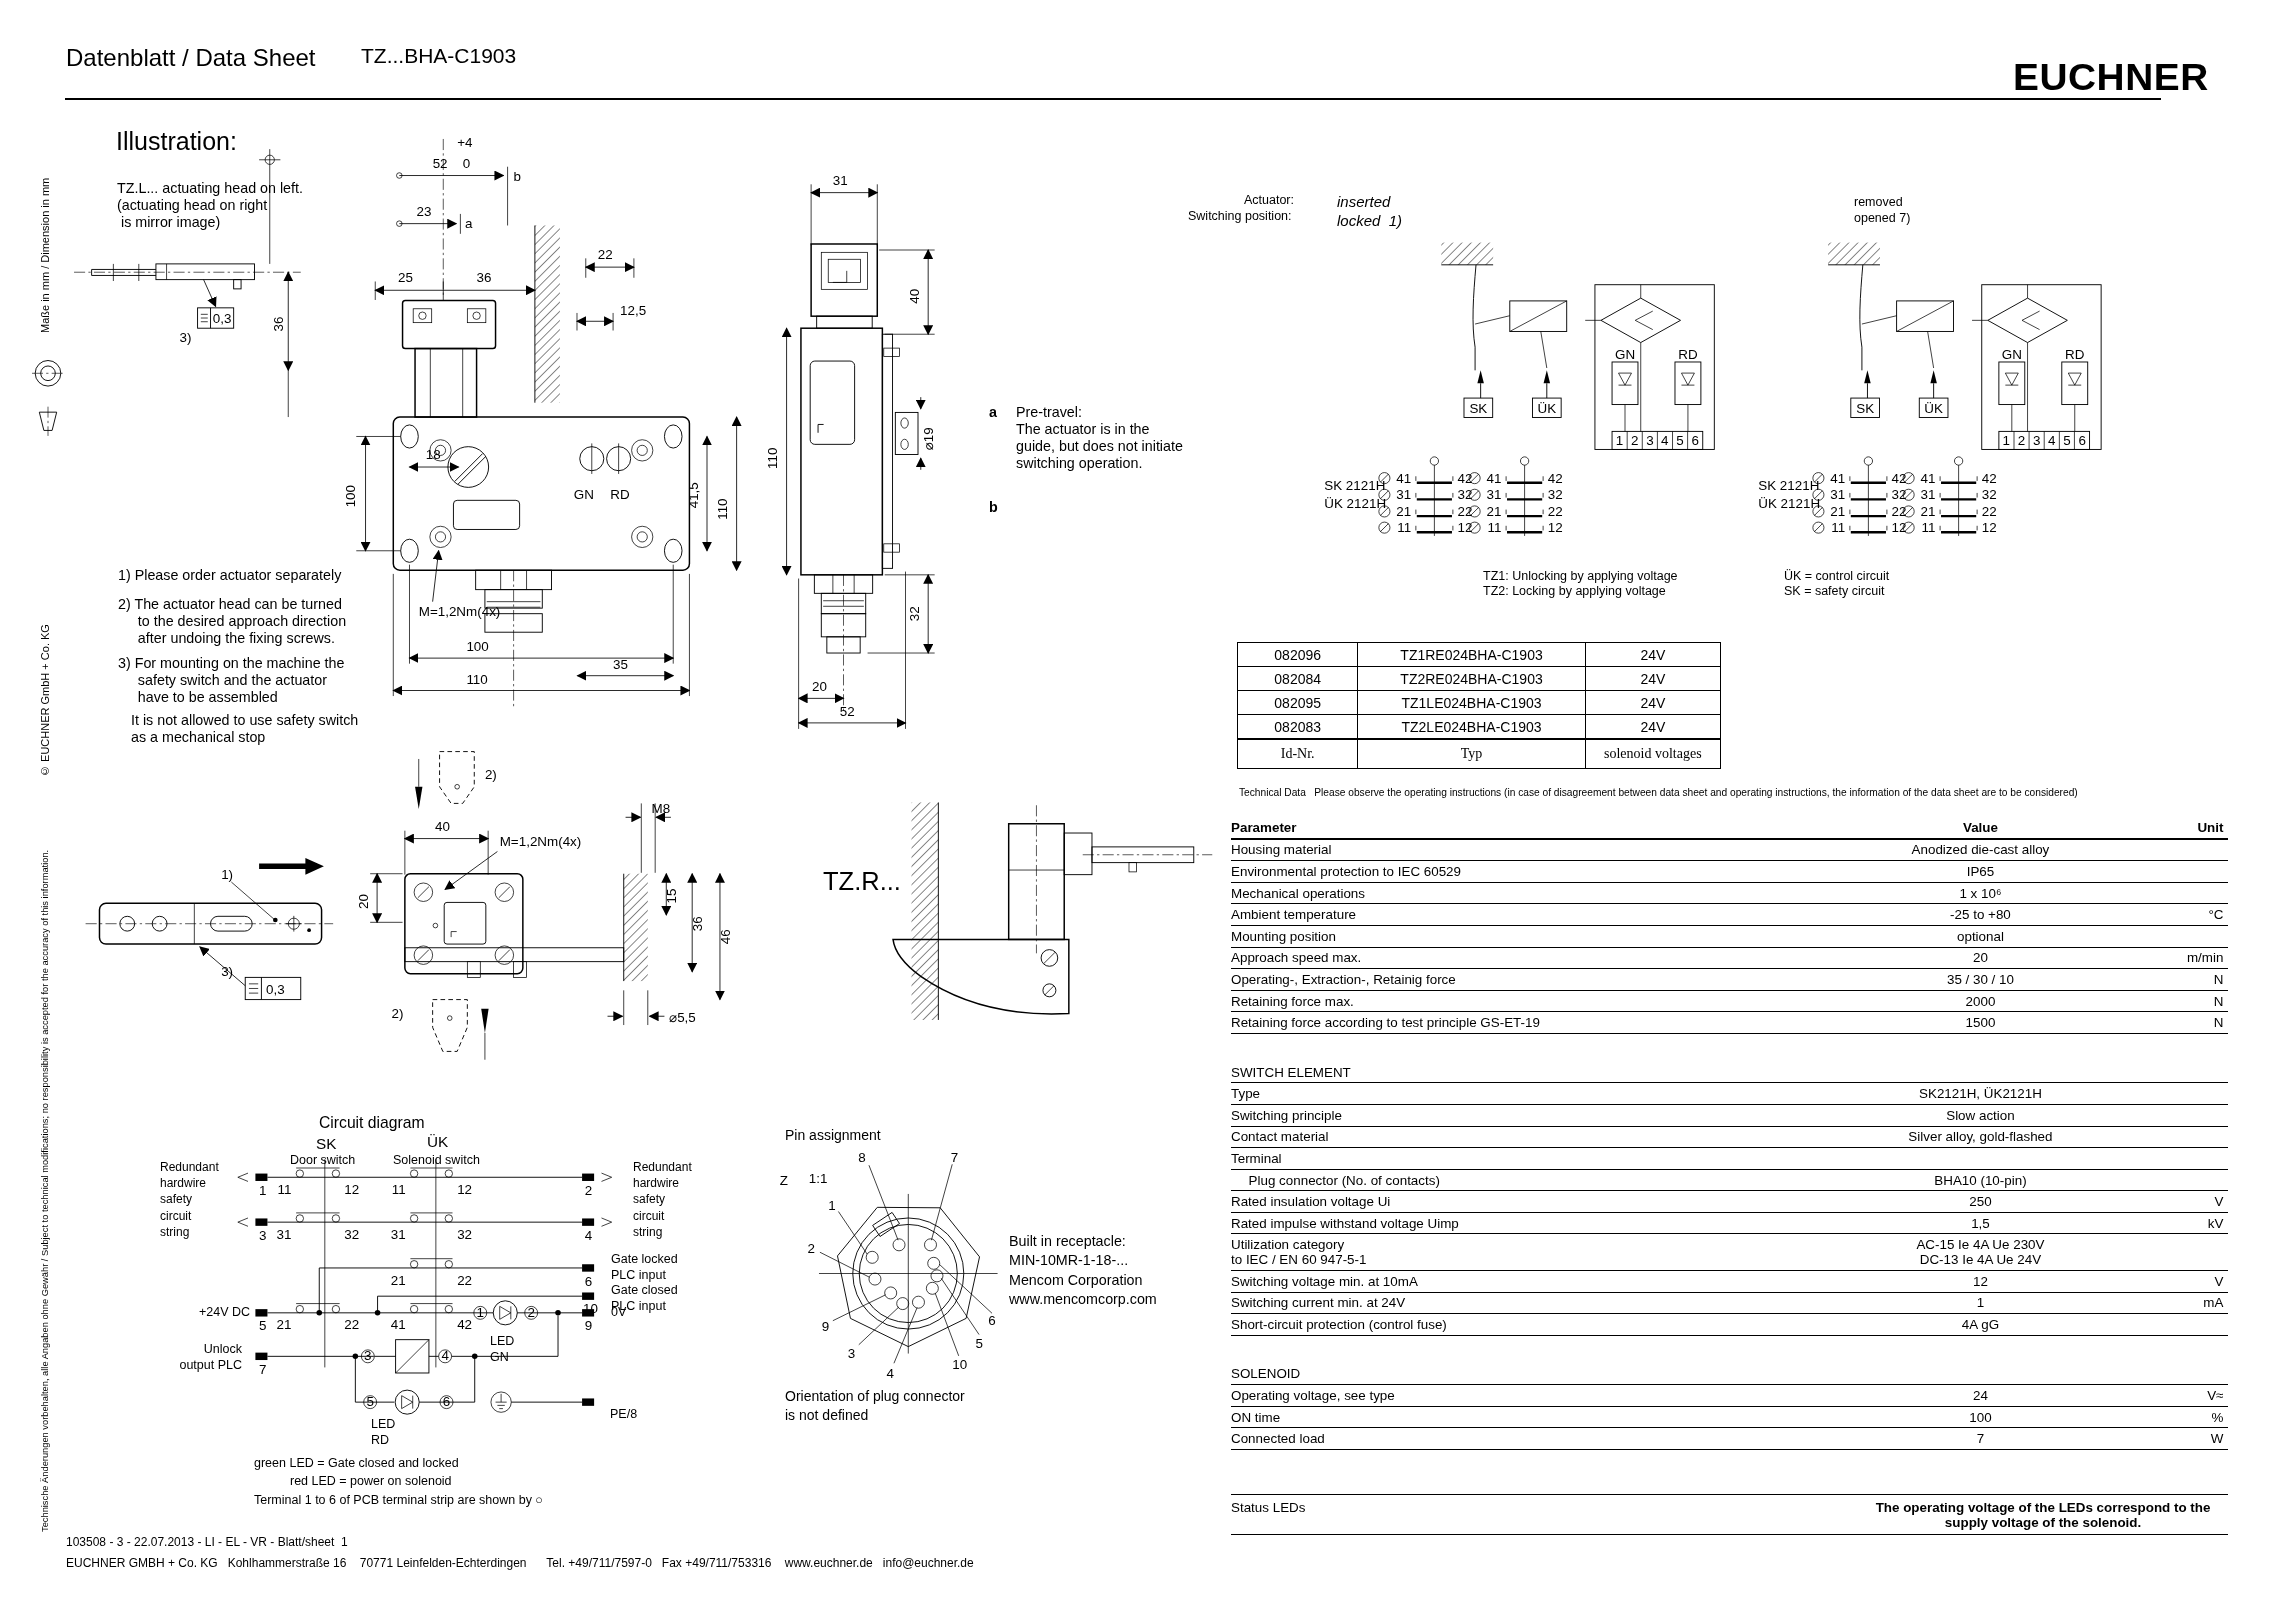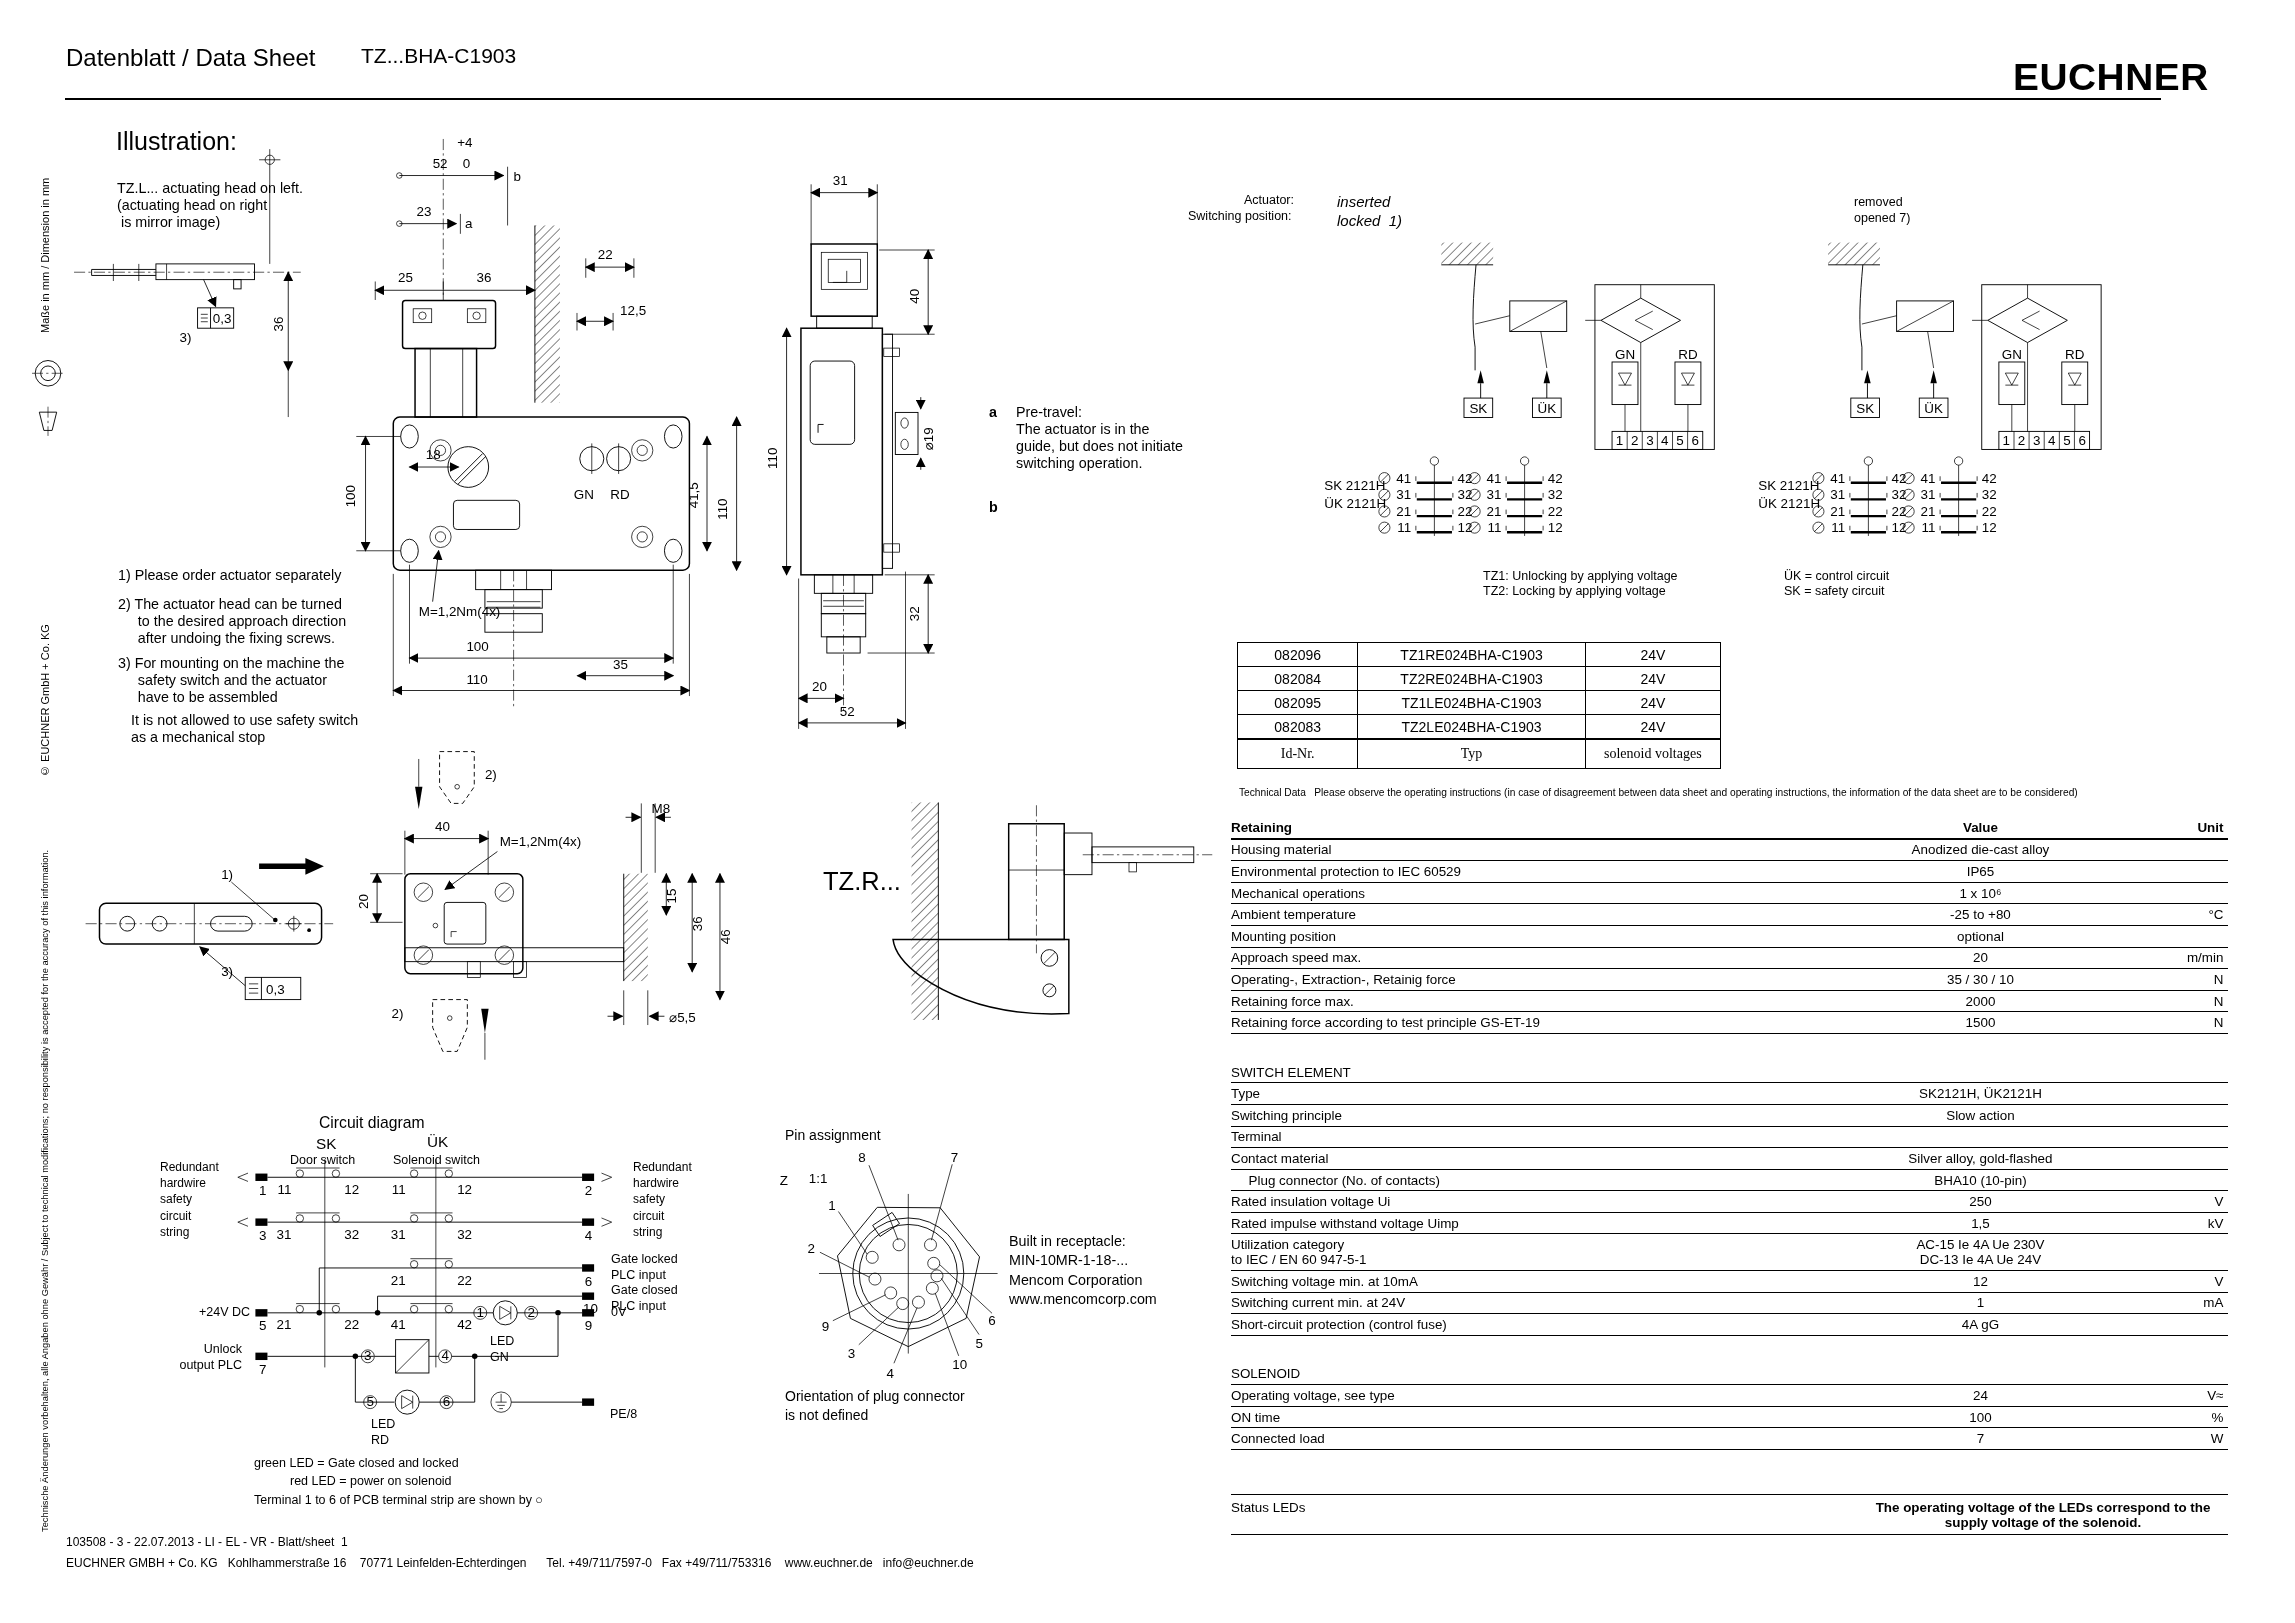--- a/index.html
+++ b/index.html
@@ -530,21 +530,21 @@
       <td>solenoid voltages</td>
     </tr>
   </tbody>
     </table>
 
   <div class="d pre" style="left:1239px;top:787px;font-size:10.2px;">Technical Data   Please observe the operating instructions (in case of disagreement between data sheet and operating instructions, the information of the data sheet are to be considered)</div>
 
   <table class="tech">
     <tbody>
         <tr class="h">
-      <td class="p">Retaining</td>
+      <td class="p">Parameter</td>
       <td class="v">Value</td>
       <td class="u">Unit</td>
     </tr>
     <tr class="r">
           <td class="p">Housing material</td>
           <td class="v">Anodized die-cast alloy</td>
           <td class="u"></td>
         </tr>
     <tr class="r">
           <td class="p">Environmental protection to IEC 60529</td>
@@ -596,27 +596,27 @@
           <td class="p">Type</td>
           <td class="v">SK2121H, ÜK2121H</td>
           <td class="u"></td>
         </tr>
     <tr class="r">
           <td class="p">Switching principle</td>
           <td class="v">Slow action</td>
           <td class="u"></td>
         </tr>
     <tr class="r">
+          <td class="p">Contact material</td>
+          <td class="v">Silver alloy, gold-flashed</td>
+          <td class="u"></td>
+        </tr>
+    <tr class="r">
           <td class="p">Terminal</td>
           <td class="v"></td>
-          <td class="u"></td>
-        </tr>
-    <tr class="r">
-          <td class="p">Contact material</td>
-          <td class="v">Silver alloy, gold-flashed</td>
           <td class="u"></td>
         </tr>
     <tr class="r">
           <td class="p ind">Plug connector (No. of contacts)</td>
           <td class="v">BHA10 (10-pin)</td>
           <td class="u"></td>
         </tr>
     <tr class="r">
           <td class="p">Rated insulation voltage Ui</td>
           <td class="v">250</td>

